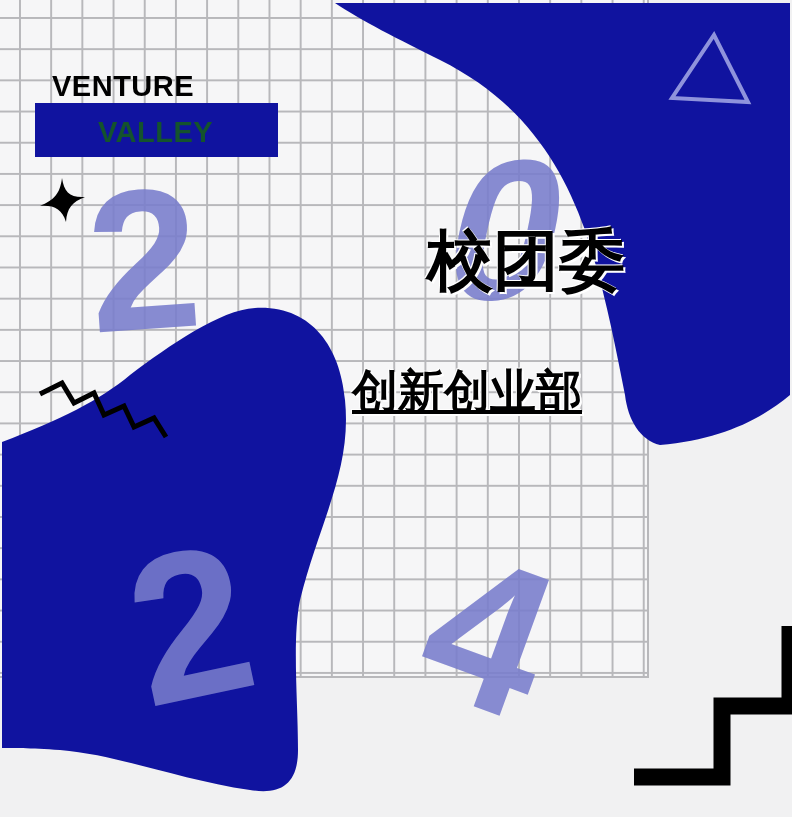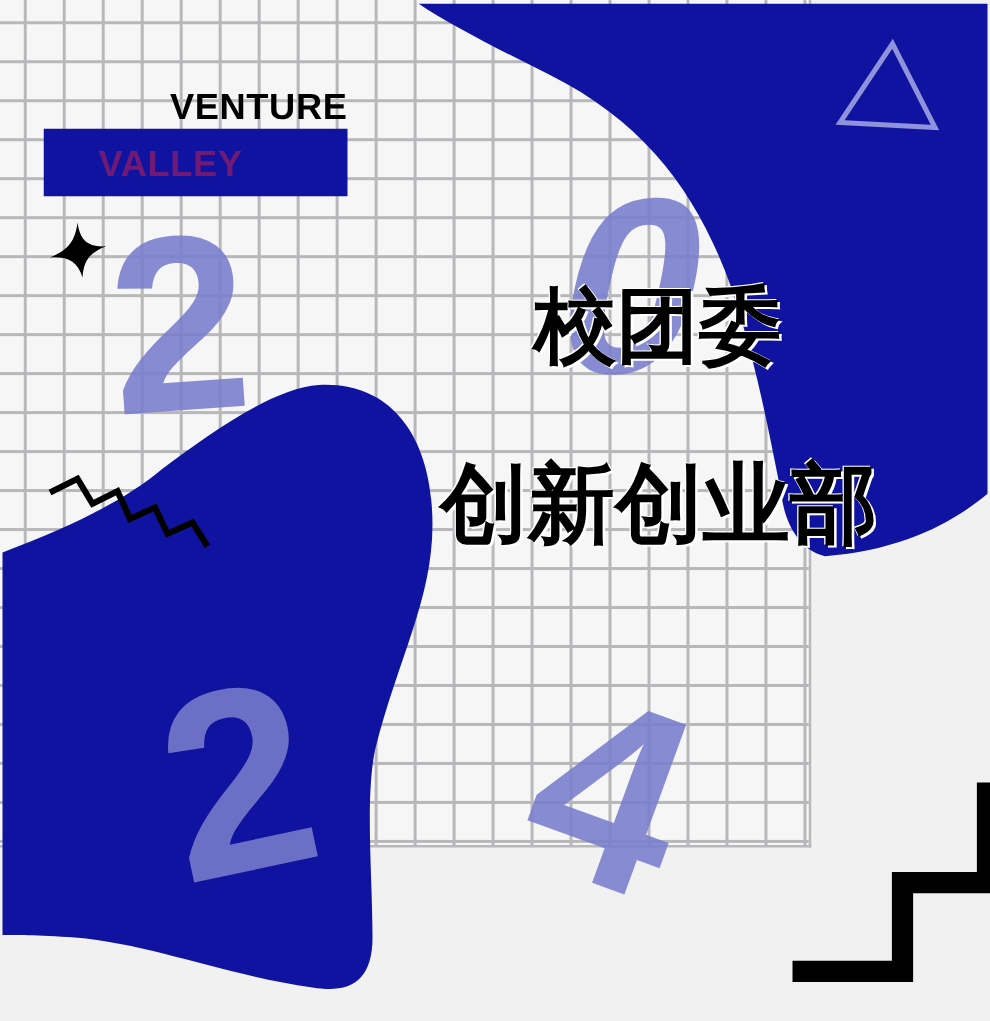--- a/index.html
+++ b/index.html
@@ -8,25 +8,25 @@
   .grid-area { position:absolute; left:0; top:0; width:647px; height:676px;
     background-color:#f6f6f7;
     background-image:
       linear-gradient(to right, #b8b8bb 2px, transparent 2px),
       linear-gradient(to bottom, #b8b8bb 2px, transparent 2px);
     background-size:31.2px 31.2px;
     background-position:19px 17px;
     border-right:2px solid #b8b8bb; border-bottom:2px solid #b8b8bb;
   }
   svg.layer { position:absolute; left:0; top:0; }
-  .brand-venture { position:absolute; left:36px; top:70px; width:242px; text-align:right;
+  .brand-venture { position:absolute; left:52px; top:70px; width:242px; text-align:left;
     font-family:"Liberation Sans", sans-serif; font-weight:bold; font-size:29px; color:#000; letter-spacing:0.5px; }
   .brand-box { position:absolute; left:35px; top:103px; width:243px; height:54px; background:#10139f; }
-  .brand-valley { position:absolute; left:24px; top:116px; width:225px; text-align:center;
-    font-family:"Liberation Sans", sans-serif; font-weight:bold; font-size:29px; color:#701a75; letter-spacing:0.5px; }
+  .brand-valley { position:absolute; left:43px; top:116px; width:225px; text-align:center;
+    font-family:"Liberation Sans", sans-serif; font-weight:bold; font-size:29px; color:#14532d; letter-spacing:0.5px; }
   .big-digit { position:absolute; font-family:"Liberation Sans", sans-serif; font-weight:bold; color:rgba(120,124,204,0.88); line-height:1; }
   .title { position:absolute; font-family:"DejaVu Sans", sans-serif; font-weight:bold; color:#000;
     text-shadow: 2px 2px 0 #ffffff, -1px -1px 0 #ffffff; white-space:nowrap; line-height:1; }
 </style>
 </head>
 <body>
 
 <div id="poster">
 
   <div class="grid-area"></div>
@@ -52,15 +52,15 @@
     <polygon points="714,35 748,102 672,98" fill="none" stroke="#8f93dc" stroke-width="4"></polygon>
 
     <polyline points="634,777 722,777 722,706 790,706 790,626" fill="none" stroke="#000" stroke-width="17"></polyline>
   </svg>
 
   <div class="brand-venture">VENTURE</div>
   <div class="brand-box"></div>
   <div class="brand-valley">VALLEY</div>
 
   <div class="title" style="left:427px; top:228px; font-size:66px;">校团委</div>
-  <div class="title" style="left:352px; top:368px; font-size:70px;">创新创业部</div>
+  <div class="title" style="left:352px; top:368px; font-size:46px;text-decoration:underline;">创新创业部</div>
 
 </div>
 
 </body></html>

